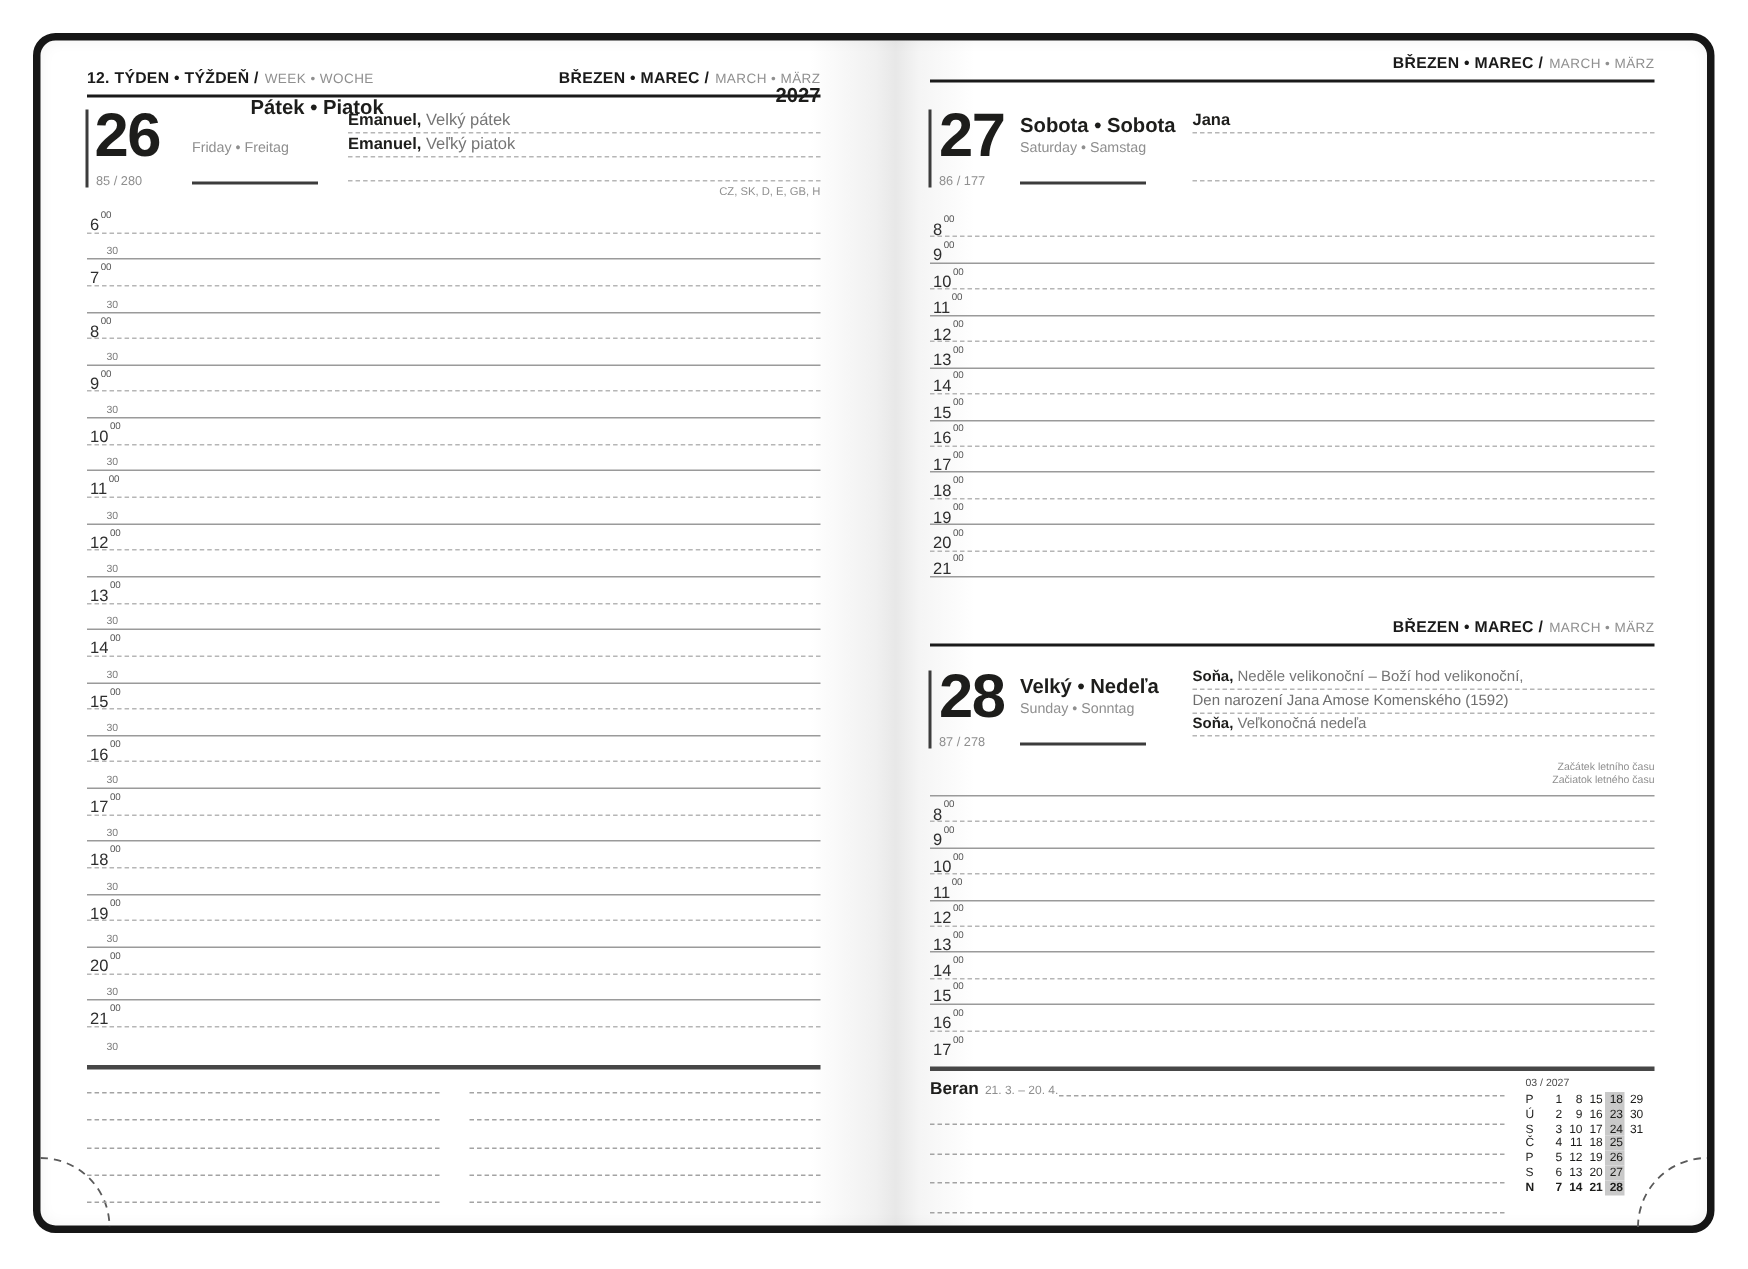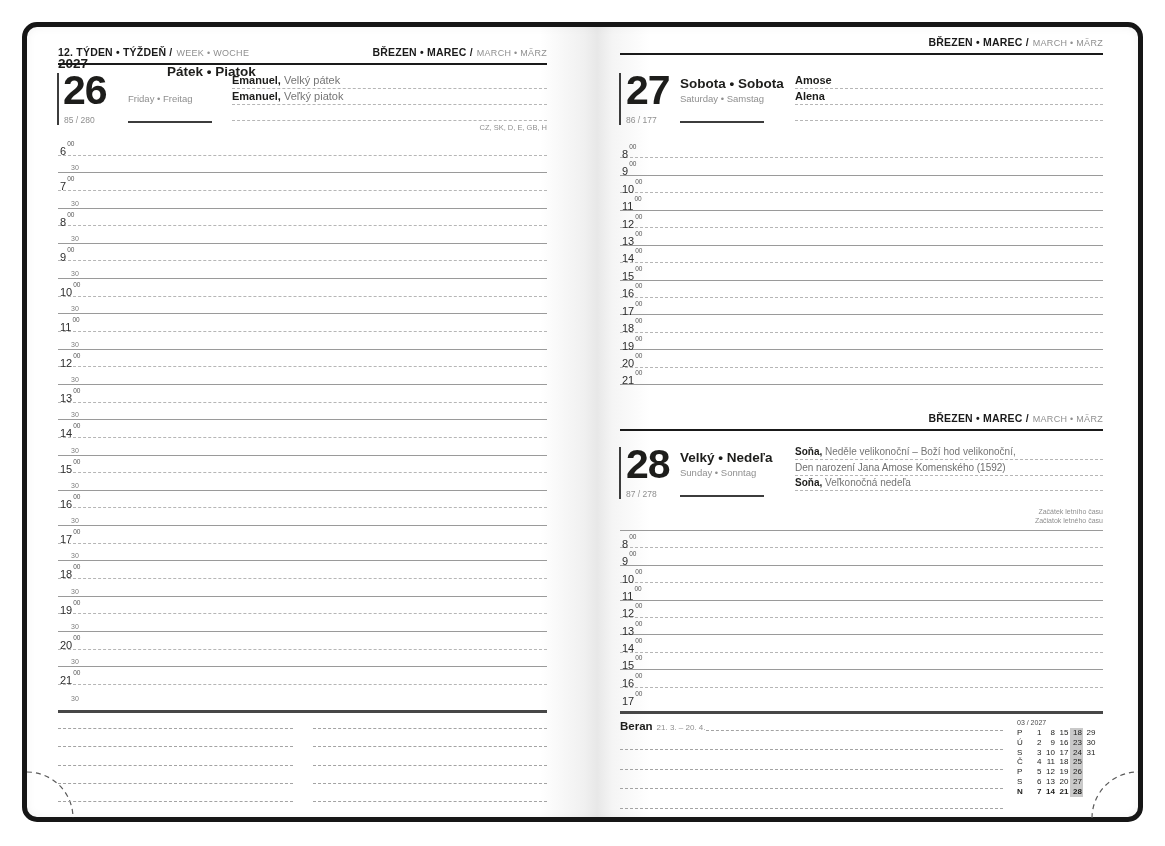--- a/index.html
+++ b/index.html
@@ -7,21 +7,21 @@
   .stage{position:relative;width:1165px;height:846px;background:#fff;overflow:hidden;}
   .abs{position:absolute;}
   .cover{left:22px;top:22px;width:1121px;height:800px;border:5px solid #161616;border-radius:15px;
          background:#fff;box-sizing:border-box;box-shadow:inset 0 0 10px rgba(0,0,0,0.05);}
   .gutter{left:540px;top:27px;width:110px;height:790px;
           background:linear-gradient(90deg,rgba(110,110,110,0) 0%,rgba(110,110,110,0.10) 40%,rgba(110,110,110,0.16) 52%,rgba(110,110,110,0.07) 66%,rgba(110,110,110,0) 100%);}
   .hdr{border-bottom:2px solid #1a1a1a;display:flex;justify-content:space-between;align-items:flex-end;padding-bottom:3px;height:15px;}
   .hdr.single{justify-content:flex-end;}
   .hdr .b{font-weight:bold;font-size:10.5px;color:#1a1a1a;letter-spacing:.2px;white-space:pre;}
   .hdr .g{font-size:9px;color:#8f8f8f;letter-spacing:.3px;margin-left:4px;white-space:pre;}
-  .year{font-size:13.5px;font-weight:bold;color:#1d1d1b;text-align:left;}
+  .year{font-size:13.5px;font-weight:bold;color:#1d1d1b;text-align:right;}
   .vbar{width:2px;background:#3c3c3c;}
   .hbar{height:2px;background:#3c3c3c;}
   .daynum{font-size:41px;font-weight:bold;color:#1d1d1b;line-height:1;letter-spacing:-1px;}
   .dayname{font-size:13.5px;font-weight:bold;color:#1d1d1b;}
   .dayintl{font-size:9.5px;color:#8f8f8f;}
   .dayidx{font-size:8.5px;color:#8f8f8f;}
   .ndrow{border-bottom:1px dashed #b6b6b6;display:flex;align-items:flex-end;padding-bottom:2px;font-size:11px;box-sizing:border-box;}
   .ndrow .nb{font-weight:bold;color:#1d1d1b;white-space:pre;margin-top:39px;}
   .ndrow .nr{color:#757575;white-space:pre;}
   .ndrow .ni{color:#6e6e6e;white-space:pre;}
@@ -194,24 +194,21 @@
   </div>
 
   <div class="abs vbar" style="left:619px;top:73px;height:52px;"></div>
   <div class="abs daynum" style="left:626px;top:70px;">27</div>
   <div class="abs dayname" style="left:680px;top:76px;">Sobota • Sobota</div>
   <div class="abs dayintl" style="left:680px;top:93px;">Saturday • Samstag</div>
   <div class="abs dayidx" style="left:626px;top:115px;">86 / 177</div>
   <div class="abs hbar" style="left:680px;top:121px;width:84px;"></div>
 
   <div class="abs ndrow" style="left:795px;top:71px;width:308px;height:18px;">
-    <span class="nb">Amose</span>
-  </div>
-  <div class="abs ndrow" style="left:795px;top:89px;width:308px;height:15.5px;">
-    <span class="nb">Alena</span>
+    <span class="nb">Jana</span>
   </div>
   <div class="abs ndrow" style="left:795px;top:104.5px;width:308px;height:16px;"></div>
 
   <div class="abs" style="left:620px;top:141px;width:483px;">
       <div class="trow dashed" style="height: 17.45px;">
         <span class="hlab">8<sup>00</sup></span>
       </div>
       <div class="trow solid" style="height: 17.45px;">
         <span class="hlab">9<sup>00</sup></span>
       </div>

